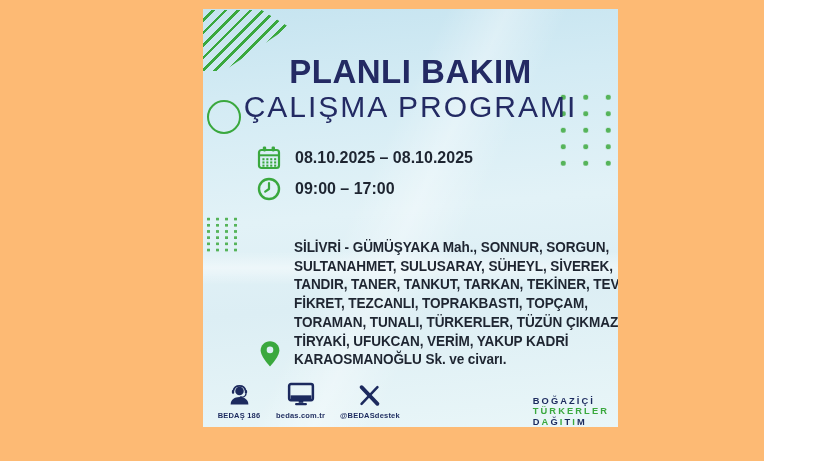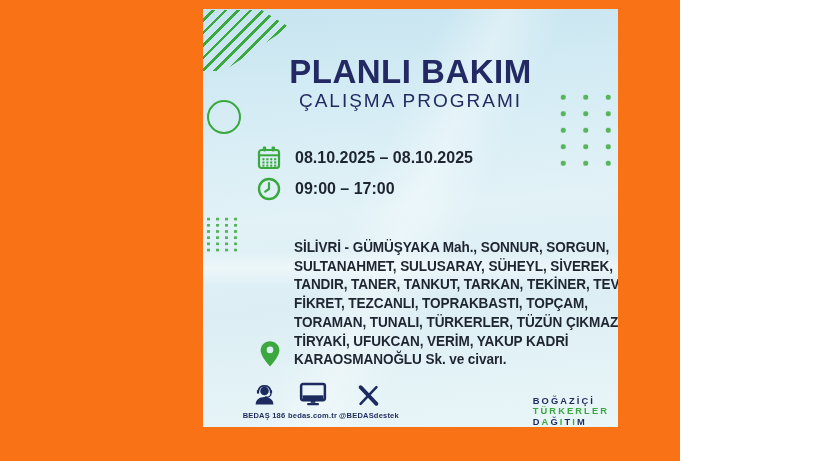--- a/index.html
+++ b/index.html
@@ -1,17 +1,17 @@
 <!DOCTYPE html>
 <html><head>
 <meta charset="utf-8">
 <style>
   * { margin:0; padding:0; box-sizing:border-box; }
   body { background:#ffffff; font-family:"Liberation Sans", sans-serif; }
-  .stage { position:relative; width:680px; height:461px; background:#f97316; overflow:hidden; }
+  .stage { position:relative; width:764px; height:461px; background:#fdba74; overflow:hidden; }
 
   .card {
     position:absolute; left:203px; top:9px; width:415px; height:418px;
     background:
       linear-gradient(115deg, rgba(255,255,255,0) 40%, rgba(255,255,255,0.35) 50%, rgba(255,255,255,0) 60%),
       linear-gradient(180deg, rgba(255,255,255,0) 58%, rgba(255,255,255,0.45) 62%, rgba(255,255,255,0) 66%),
       linear-gradient(175deg, #c6e4f0 0%, #d3ebf4 20%, #e2f2f7 48%, #dceef4 68%, #e9f6f8 100%);
     overflow:hidden;
   }
 
@@ -36,42 +36,42 @@
     background-size:9px 6.2px;
   }
 
   
   .title1 {
     position:absolute; top:44px; left:0; right:0; text-align:center;
     font-size:33px; font-weight:700; letter-spacing:0.5px; color:#232a63;
   }
   .title2 {
     position:absolute; top:81px; left:0; right:0; text-align:center;
-    font-size:19px; font-weight:400; letter-spacing:2px; color:#232a63;
+    font-size:30px; font-weight:400; letter-spacing:2px; color:#232a63;
   }
 
   
   .row {
     position:absolute; left:53px; display:flex; align-items:center; gap:13px;
     color:#1e2531; font-weight:700; font-size:16px;
   }
   .row svg { display:block; flex:0 0 auto; }
   .row-date { top:136px;align-items:center; }
   .row-time { top:167px; }
   .row-work { top:196px; font-size:15.5px; }
   .row-location { top:228px; align-items:flex-end; }
   .loc-block { transform:scaleX(0.95); transform-origin:left top; padding-top:1px; }
   .loc-line { white-space:nowrap; font-size:14.3px; line-height:18.7px; letter-spacing:-0.1px; font-weight:700; color:#1e2531; }
 
   
   .footer {
     position:absolute; left:14px; right:9px; top:371px;
     display:flex; justify-content:space-between; align-items:flex-start;
   }
-  .contacts { display:flex; gap:2px; align-items:flex-end;margin-left:25px; }
+  .contacts { display:flex; gap:15px; align-items:flex-end; }
   .contact { display:flex; flex-direction:column; align-items:center; justify-content:flex-end; height:40px; min-width:44px; }
   .contact svg { display:block; }
   .contact-label { margin-top:4px; font-size:7.5px; font-weight:700; color:#1c2a5e; letter-spacing:0.2px; white-space:nowrap; }
 
   .logo { margin-top:16px; }
   .logo-line { font-size:9.3px; font-weight:700; letter-spacing:2.1px; line-height:10.3px; white-space:nowrap; }
   .logo-b { color:#1c2a5e; }
   .logo-e { color:#3aa83e; }
   .logo-tagline {
     margin-top:2px; border-top:1.5px solid #3aa83e; padding-top:2px;

